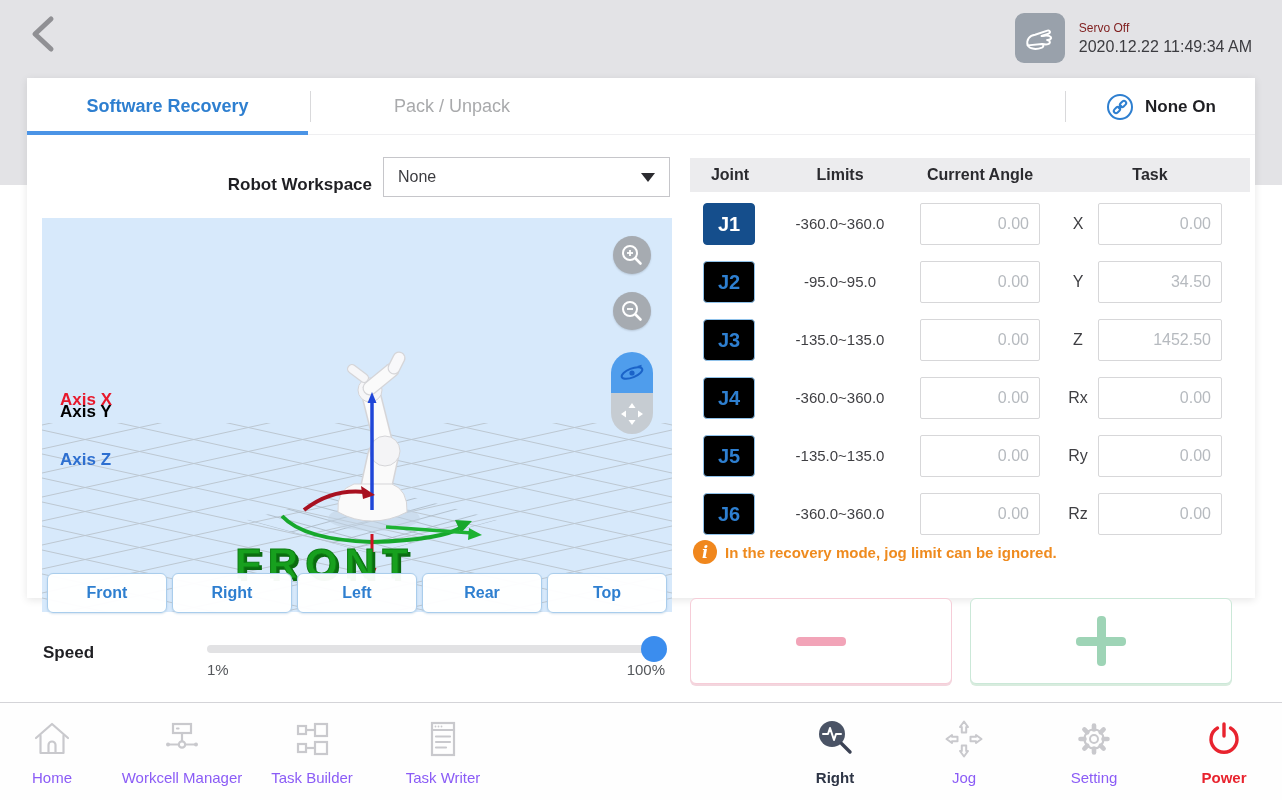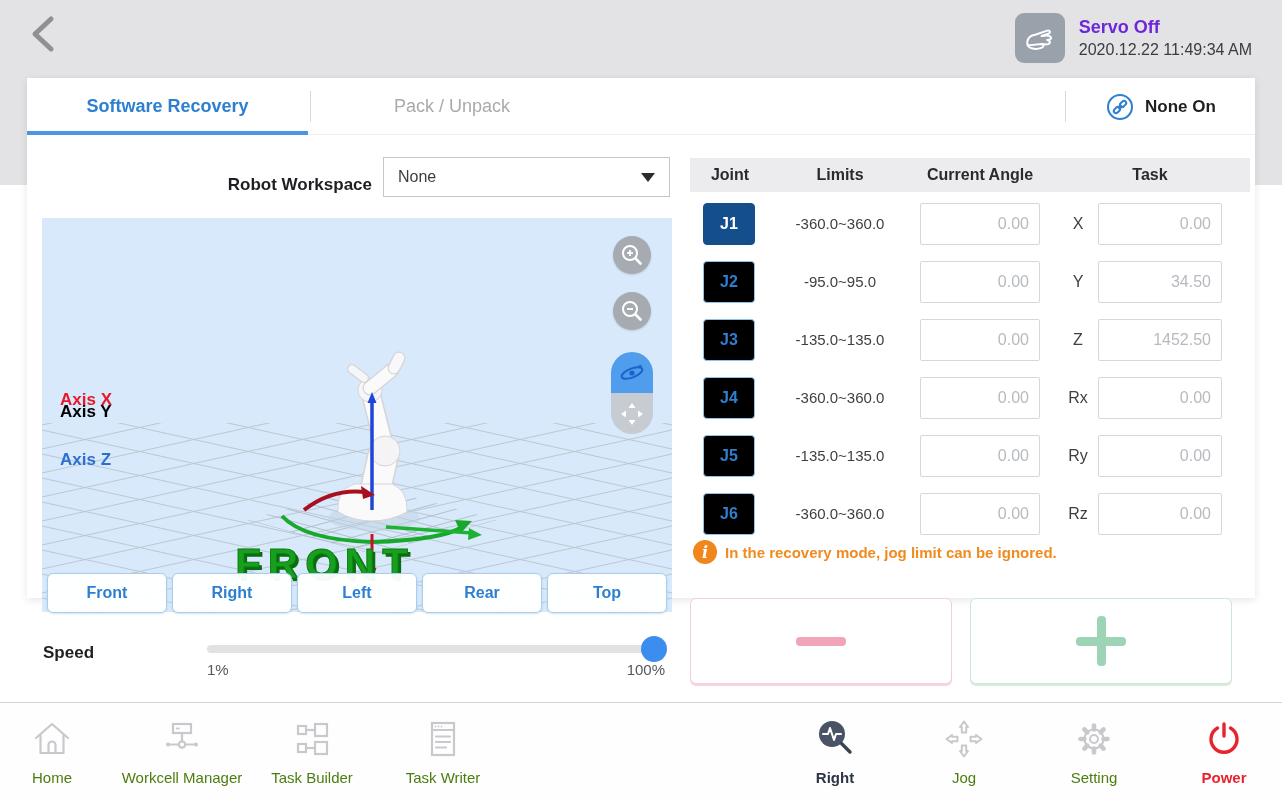--- a/index.html
+++ b/index.html
@@ -7,21 +7,21 @@
   body {
     font-family:"Liberation Sans", sans-serif;
     background:#ffffff; position:relative; overflow:hidden;
     color:#303034;
   }
   
   .top-band { position:absolute; left:0; top:0; width:1282px; height:185px; background:#e3e3e6; }
   .back-btn { position:absolute; left:24px; top:12px; width:44px; height:44px; cursor:pointer; }
   .servo-status { position:absolute; right:30px; top:13px; display:flex; align-items:center; gap:14px; }
   .servo-hand { width:50px; height:50px; background:#99a1ab; border-radius:9px; display:flex; align-items:center; justify-content:center; }
-  .servo-text-line1 { font-size:18px; font-weight:bold; color:#6d28d9; }
+  .servo-text-line1 { font-size:12px; font-weight:normal; color:#7f1d1d; }
   .servo-text-line2 { font-size:16px; color:#3c3c40; margin-top:3px; }
 
   
   .card { position:absolute; left:27px; top:78px; width:1228px; height:520px; background:#ffffff;
           box-shadow:0 2px 8px rgba(0,0,0,0.10); }
   .tabbar { position:absolute; left:0; top:0; width:1228px; height:57px; border-bottom:1px solid #efeff1; }
   .tab { position:absolute; top:0; height:57px; display:flex; align-items:center; justify-content:center;
          font-size:18px; cursor:pointer; }
   .tab-active { left:0; width:281px; color:#2e7fd0; font-weight:bold; }
   .tab-underline { position:absolute; left:0; top:53px; width:281px; height:4px; background:#4b94e6; }
@@ -68,21 +68,21 @@
                  background:#3b8dee; cursor:pointer; }
   .speed-min { position:absolute; left:180px; top:583px; font-size:15px; color:#55585c; }
   .speed-max { position:absolute; left:593px; top:583px; width:45px; text-align:right; font-size:15px; color:#55585c; }
 
   
   .jt-header { position:absolute; left:663px; top:80px; width:560px; height:34px; background:#ececee;
                display:grid; grid-template-columns:80px 140px 140px 200px; align-items:center; }
   .jt-header div { text-align:center; font-size:16px; font-weight:bold; color:#2b2b2f; }
   .jt-row { position:absolute; left:663px; width:560px; height:42px; }
   .j-btn { position:absolute; left:13px; top:0; width:52px; height:42px; border-radius:4px;
-           font-size:16px; font-weight:bold; display:flex; align-items:center; justify-content:center; cursor:pointer; }
+           font-size:20px; font-weight:bold; display:flex; align-items:center; justify-content:center; cursor:pointer; }
   .j-btn-active { background:#154e8c; border:1px solid #154e8c; color:#ffffff; }
   .j-btn-idle { background:#000000; border:1px solid #90c2ea; color:#2e7fd0; }
   .j-limits { position:absolute; left:80px; top:0; width:140px; height:42px; line-height:42px;
               text-align:center; font-size:15px; color:#3f3f43; }
   .j-input { position:absolute; top:0; height:42px; border:1px solid #d7d7d9; background:#fff;
              text-align:right; padding-right:10px; font-size:16px; color:#b6babf;
              font-family:"Liberation Sans", sans-serif; border-radius:2px; }
   .j-current { left:230px; width:120px; }
   .j-axis { position:absolute; left:362px; top:0; width:52px; height:42px; line-height:42px;
             text-align:center; font-size:16px; color:#3f3f43; }
@@ -106,21 +106,21 @@
   .plus-shape { position:relative; width:50px; height:50px; }
   .plus-shape::before { content:""; position:absolute; left:0; top:21px; width:50px; height:9px; border-radius:4px; background:#9ed4b6; }
   .plus-shape::after { content:""; position:absolute; left:21px; top:0; width:9px; height:50px; border-radius:4px; background:#9ed4b6; }
 
   
   .bottom-nav { position:absolute; left:0; top:702px; width:1282px; height:98px; background:#fefefe;
                 border-top:1px solid #d4d4d8; }
   .nav-item { position:absolute; top:10px; width:160px; height:82px; display:flex; flex-direction:column;
               align-items:center; cursor:pointer; }
   .nav-icon { width:44px; height:44px; margin-top:4px; }
-  .nav-label { margin-top:8px; font-size:15px; color:#4d7c0f; }
+  .nav-label { margin-top:8px; font-size:15px; color:#8b5cf6; }
   .nav-label-active { color:#2e3546; font-weight:bold; }
   .nav-label-power { color:#e8232e; font-weight:bold; }
 </style>
 </head>
 <body>
 
 <div class="top-band">
   <div class="back-btn">
     <svg width="44" height="44" viewBox="0 0 44 44">
       <polyline points="27,7 11,22 27,37" fill="none" stroke="#909094" stroke-width="5" stroke-linecap="round" stroke-linejoin="round"></polyline>

